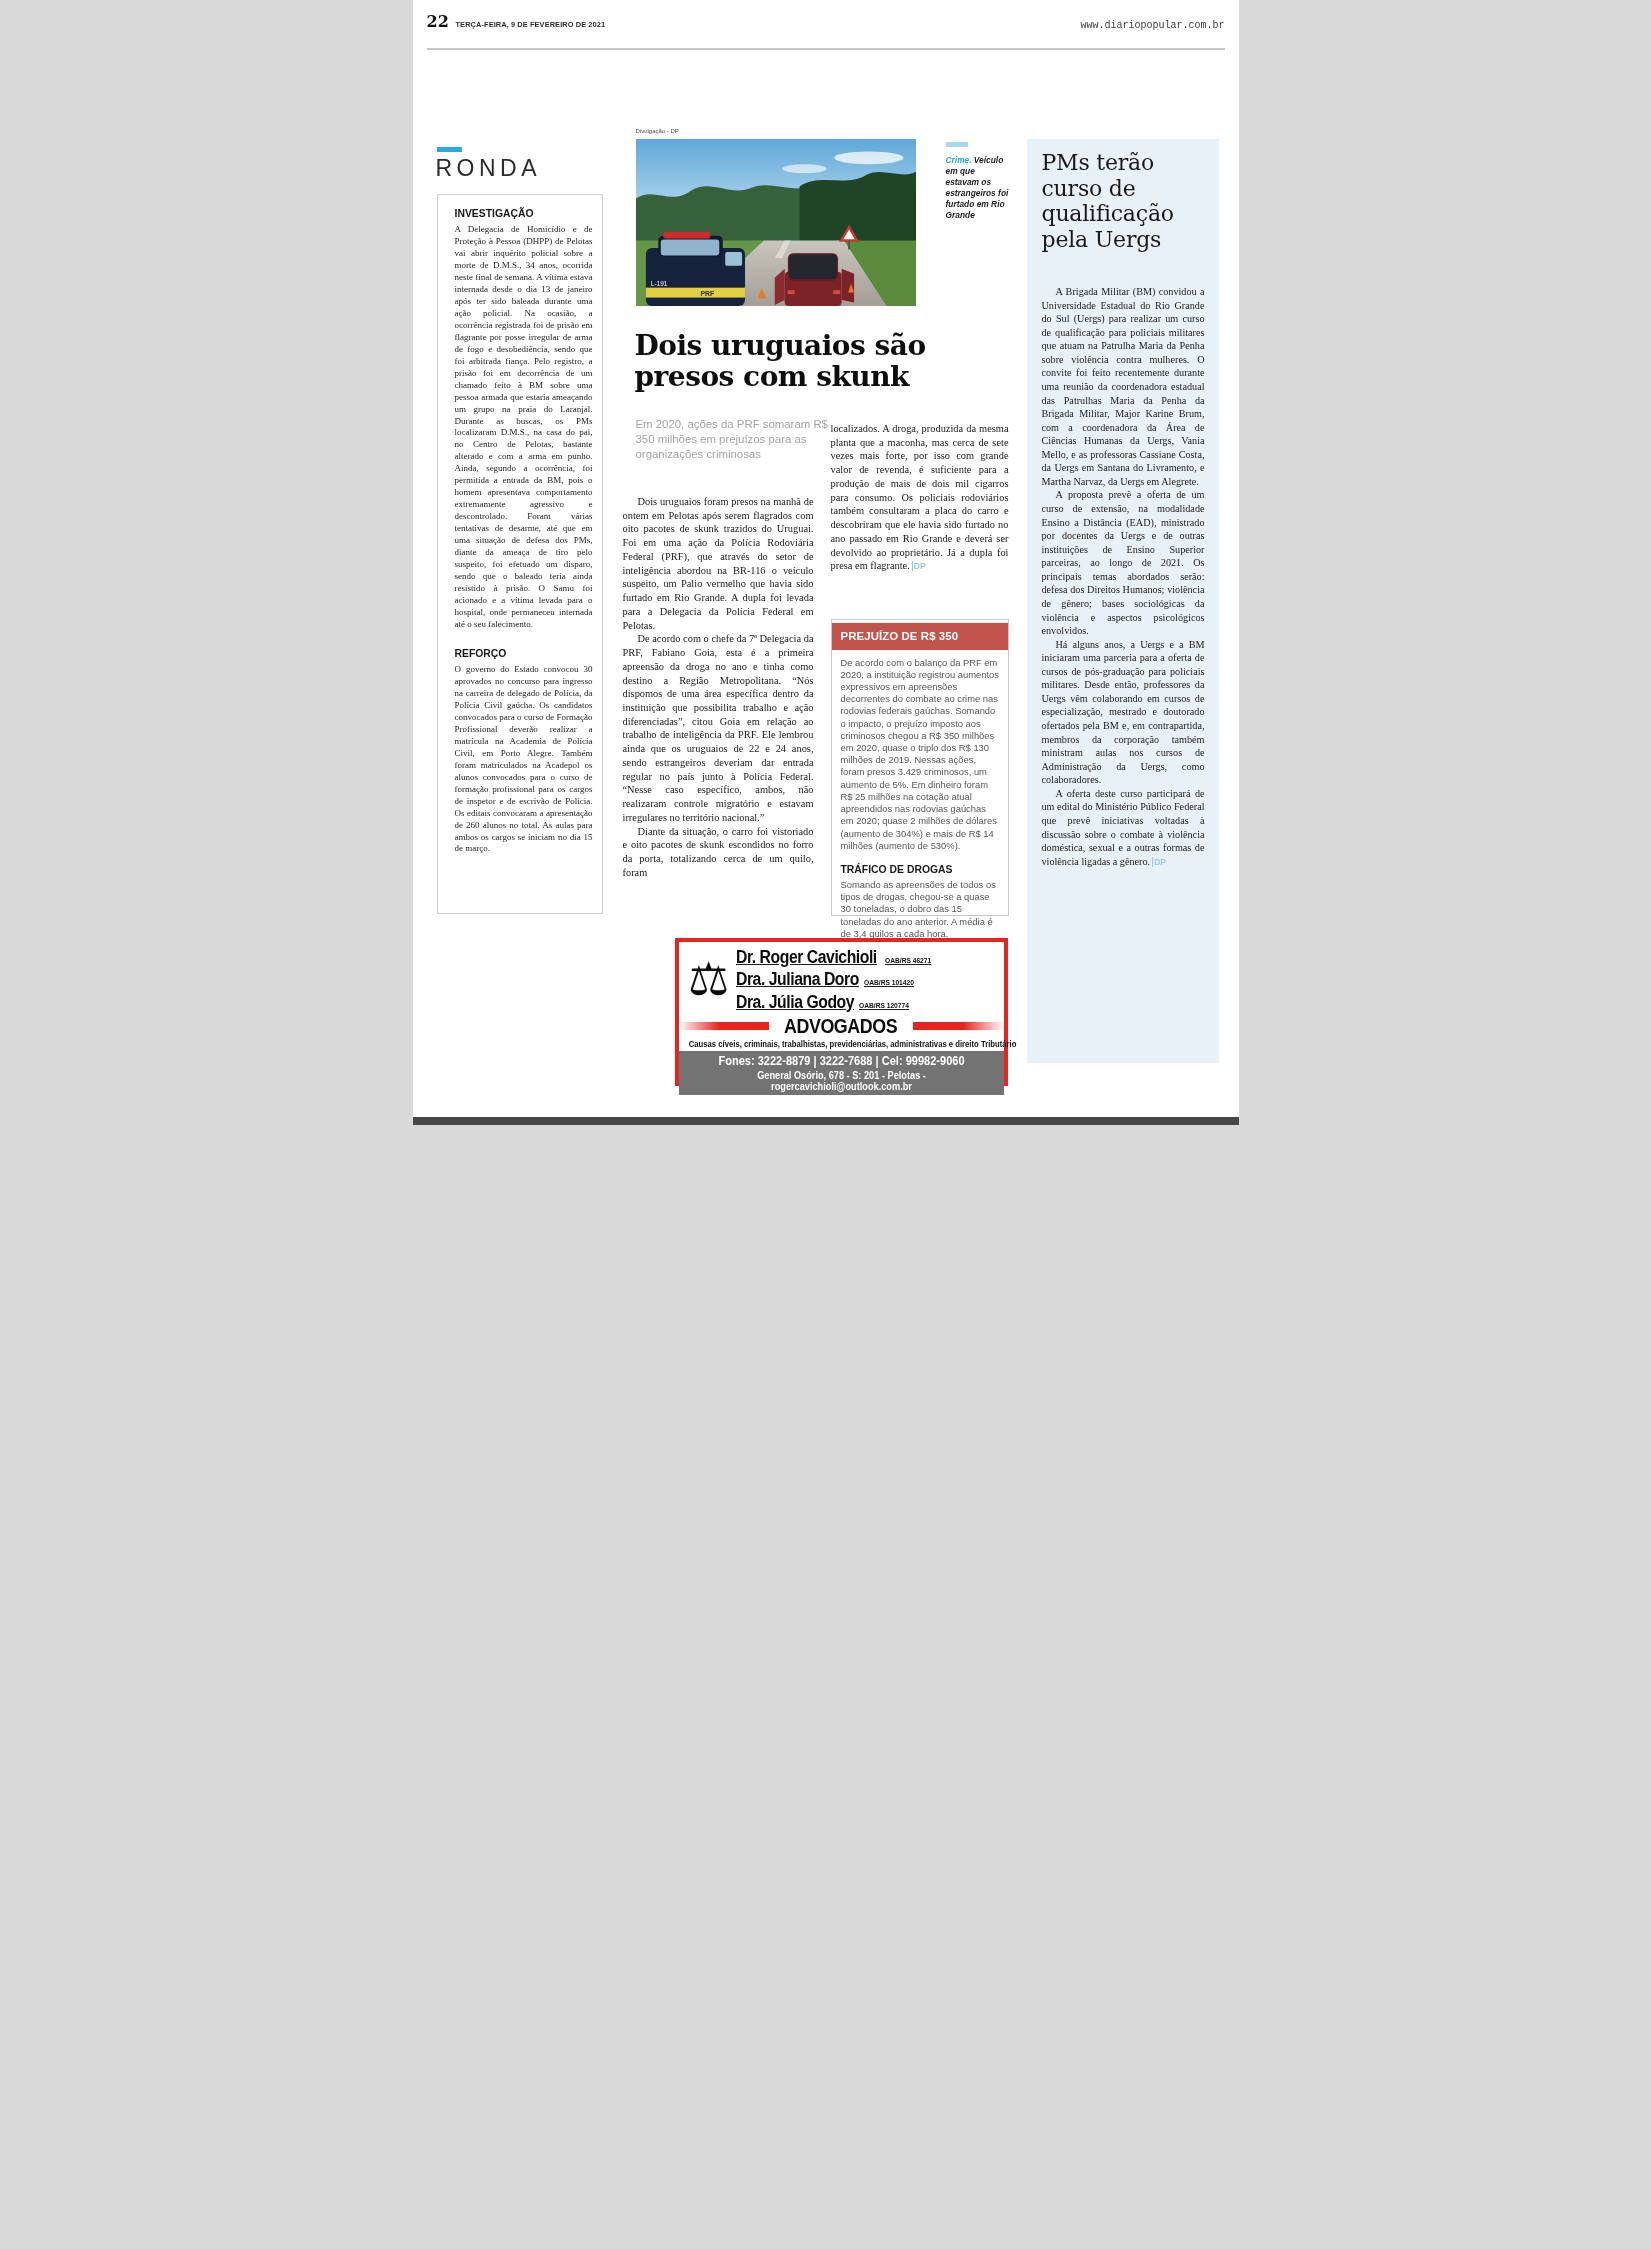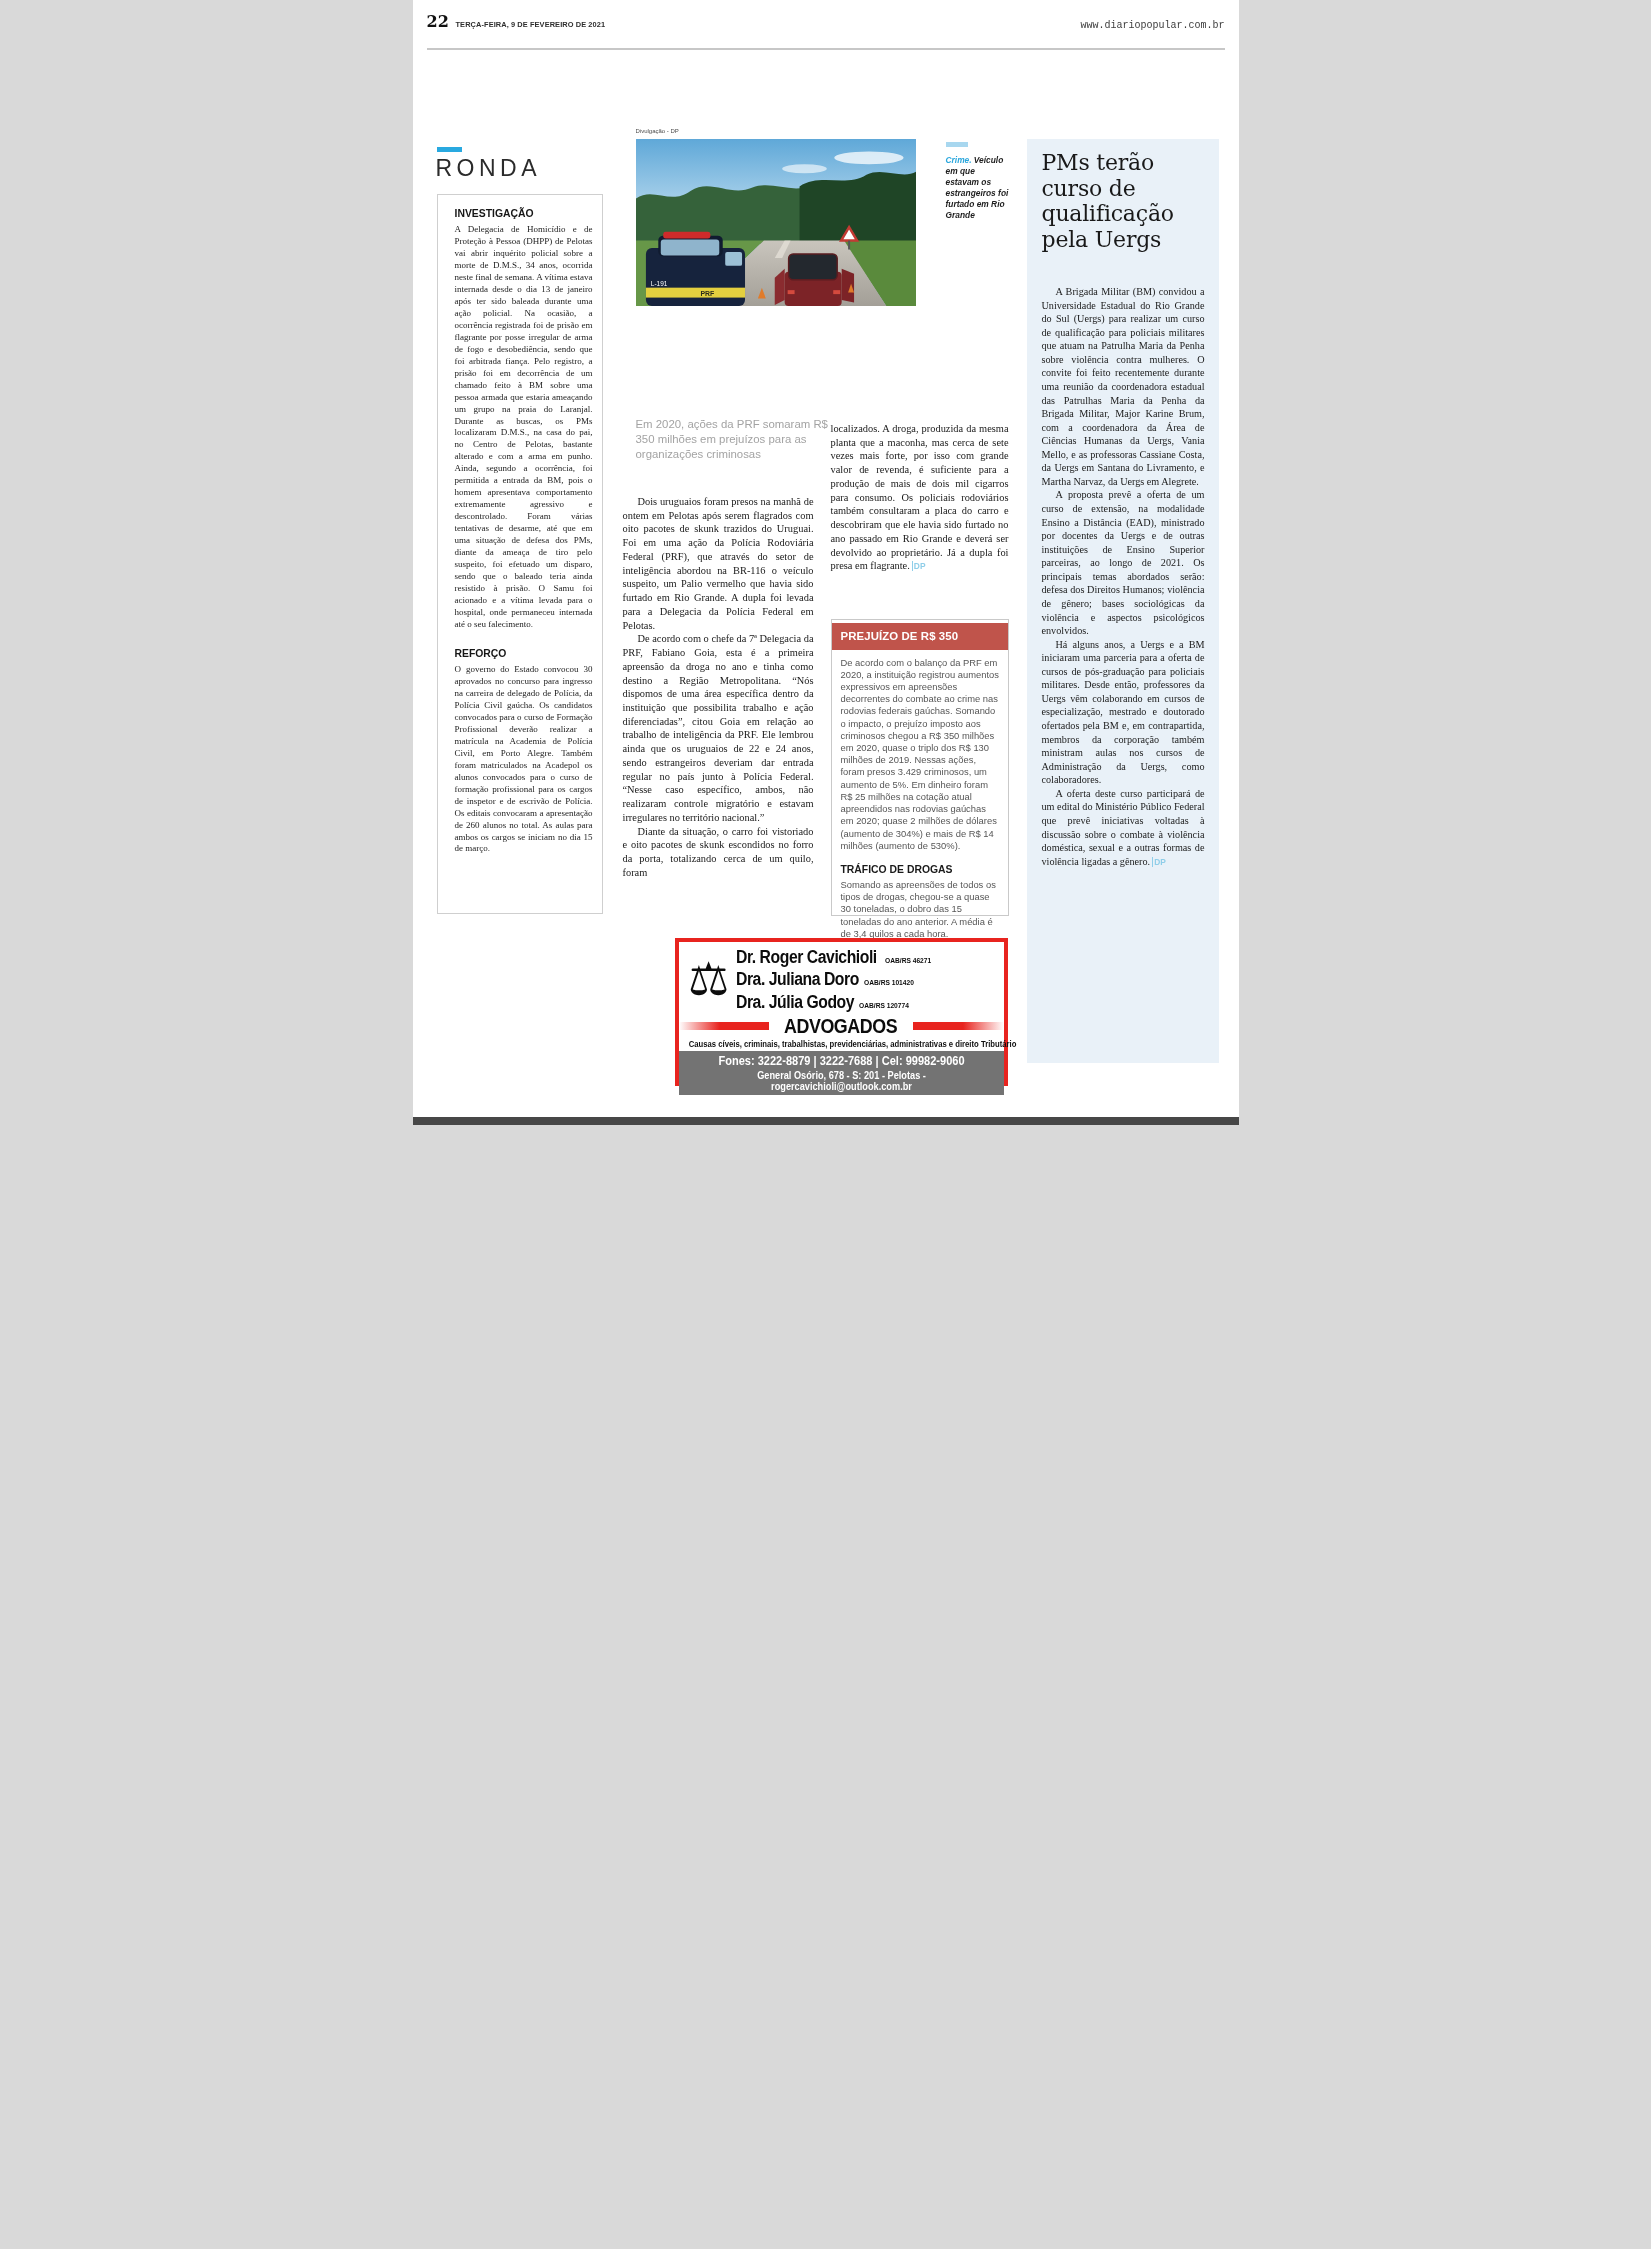--- a/index.html
+++ b/index.html
@@ -50,21 +50,21 @@
   .info-box-band{margin-top:2.5px;height:27px;background:#c0544b;color:#fff;font-family:"Liberation Sans",sans-serif;
                  font-weight:bold;font-size:11.4px;line-height:27px;padding-left:9px;letter-spacing:0.1px;}
   .info-box-text{padding:7px 8px 0 9px;font-family:"Liberation Sans",sans-serif;font-size:9.4px;line-height:1.3;color:#565656;}
   .info-sub-title{padding:12px 8px 0 9px;font-family:"Liberation Sans",sans-serif;font-weight:bold;font-size:10.4px;color:#1a1a1a;}
   .info-sub-text{padding:4px 8px 0 9px;font-family:"Liberation Sans",sans-serif;font-size:9.4px;line-height:1.3;color:#565656;}
 
   
   .ad{left:262px;top:938px;width:333px;height:148px;border:4.5px solid #e8241f;background:#fff;box-sizing:border-box;}
   .ad-top{display:flex;align-items:center;padding:3px 5px 0 3px;}
   .ad-scales{width:54px;text-align:center;font-family:"DejaVu Sans",sans-serif;font-size:46px;line-height:1;color:#0c0c0c;}
-  .ad-names{flex:1;}
+  .ad-names{flex:1;text-decoration:underline;}
   .ad-name-row{display:flex;align-items:baseline;margin:0.5px 0;}
   .ad-name{font-family:"Liberation Sans",sans-serif;font-weight:bold;font-size:18.3px;color:#0c0c0c;
            transform:scaleX(.86);transform-origin:left;white-space:nowrap;letter-spacing:-0.5px;}
   .ad-oab{font-family:"Liberation Sans",sans-serif;font-weight:bold;font-size:7.4px;color:#0c0c0c;
           transform:scaleX(.9);transform-origin:left;margin-left:-14px;white-space:nowrap;}
   .ad-title-row{display:flex;align-items:center;gap:5px;padding:1px 0 0 0;}
   .ad-title-bar-l{flex:1;height:7.4px;background:linear-gradient(to left,#e8241f 55%,rgba(232,36,31,0));}
   .ad-title-bar-r{flex:1;height:7.4px;background:linear-gradient(to right,#e8241f 55%,rgba(232,36,31,0));}
   .ad-title{font-family:"Liberation Sans",sans-serif;font-weight:bold;font-size:21px;color:#0c0c0c;
             transform:scaleX(.85);letter-spacing:-0.5px;white-space:nowrap;}
@@ -148,20 +148,21 @@
       <polygon points="246,322 254,300 262,322" fill="#e07b2a"></polygon>
       <polygon points="428,310 434,292 440,310" fill="#e07b2a"></polygon>
     </svg>
   </div>
   <div class="abs caption">
     <div class="caption-bar"></div>
     <span class="caption-lead">Crime.</span>
     <span class="caption-text">Veículo em que estavam os estrangeiros foi furtado em Rio Grande</span>
   </div>
 
+  <div class="abs headline">Dois uruguaios são presos com skunk</div>
   <div class="abs subhead">Em 2020, ações da PRF somaram R$ 350 milhões em prejuízos para as organizações criminosas</div>
   <div class="abs bodycol col1">
     <p>Dois uruguaios foram presos na manhã de ontem em Pelotas após serem flagrados com oito pacotes de skunk trazidos do Uruguai. Foi em uma ação da Polícia Rodoviária Federal (PRF), que através do setor de inteligência abordou na BR-116 o veículo suspeito, um Palio vermelho que havia sido furtado em Rio Grande. A dupla foi levada para a Delegacia da Polícia Federal em Pelotas.</p>
     <p>De acordo com o chefe da 7ª Delegacia da PRF, Fabiano Goia, esta é a primeira apreensão da droga no ano e tinha como destino a Região Metropolitana. “Nós dispomos de uma área específica dentro da instituição que possibilita trabalho e ação diferenciadas”, citou Goia em relação ao trabalho de inteligência da PRF. Ele lembrou ainda que os uruguaios de 22 e 24 anos, sendo estrangeiros deveriam dar entrada regular no país junto à Polícia Federal. “Nesse caso específico, ambos, não realizaram controle migratório e estavam irregulares no território nacional.”</p>
     <p>Diante da situação, o carro foi vistoriado e oito pacotes de skunk escondidos no forro da porta, totalizando cerca de um quilo, foram</p>
   </div>
   <div class="abs bodycol col2">
     <p><span>localizados. A droga, produzida da mesma planta que a maconha, mas cerca de sete vezes mais forte, por isso com grande valor de revenda, é suficiente para a produção de mais de dois mil cigarros para consumo. Os policiais rodoviários também consultaram a placa do carro e descobriram que ele havia sido furtado no ano passado em Rio Grande e deverá ser devolvido ao proprietário. Já a dupla foi presa em flagrante.</span><span class="endmark">DP</span></p>
   </div>
 

